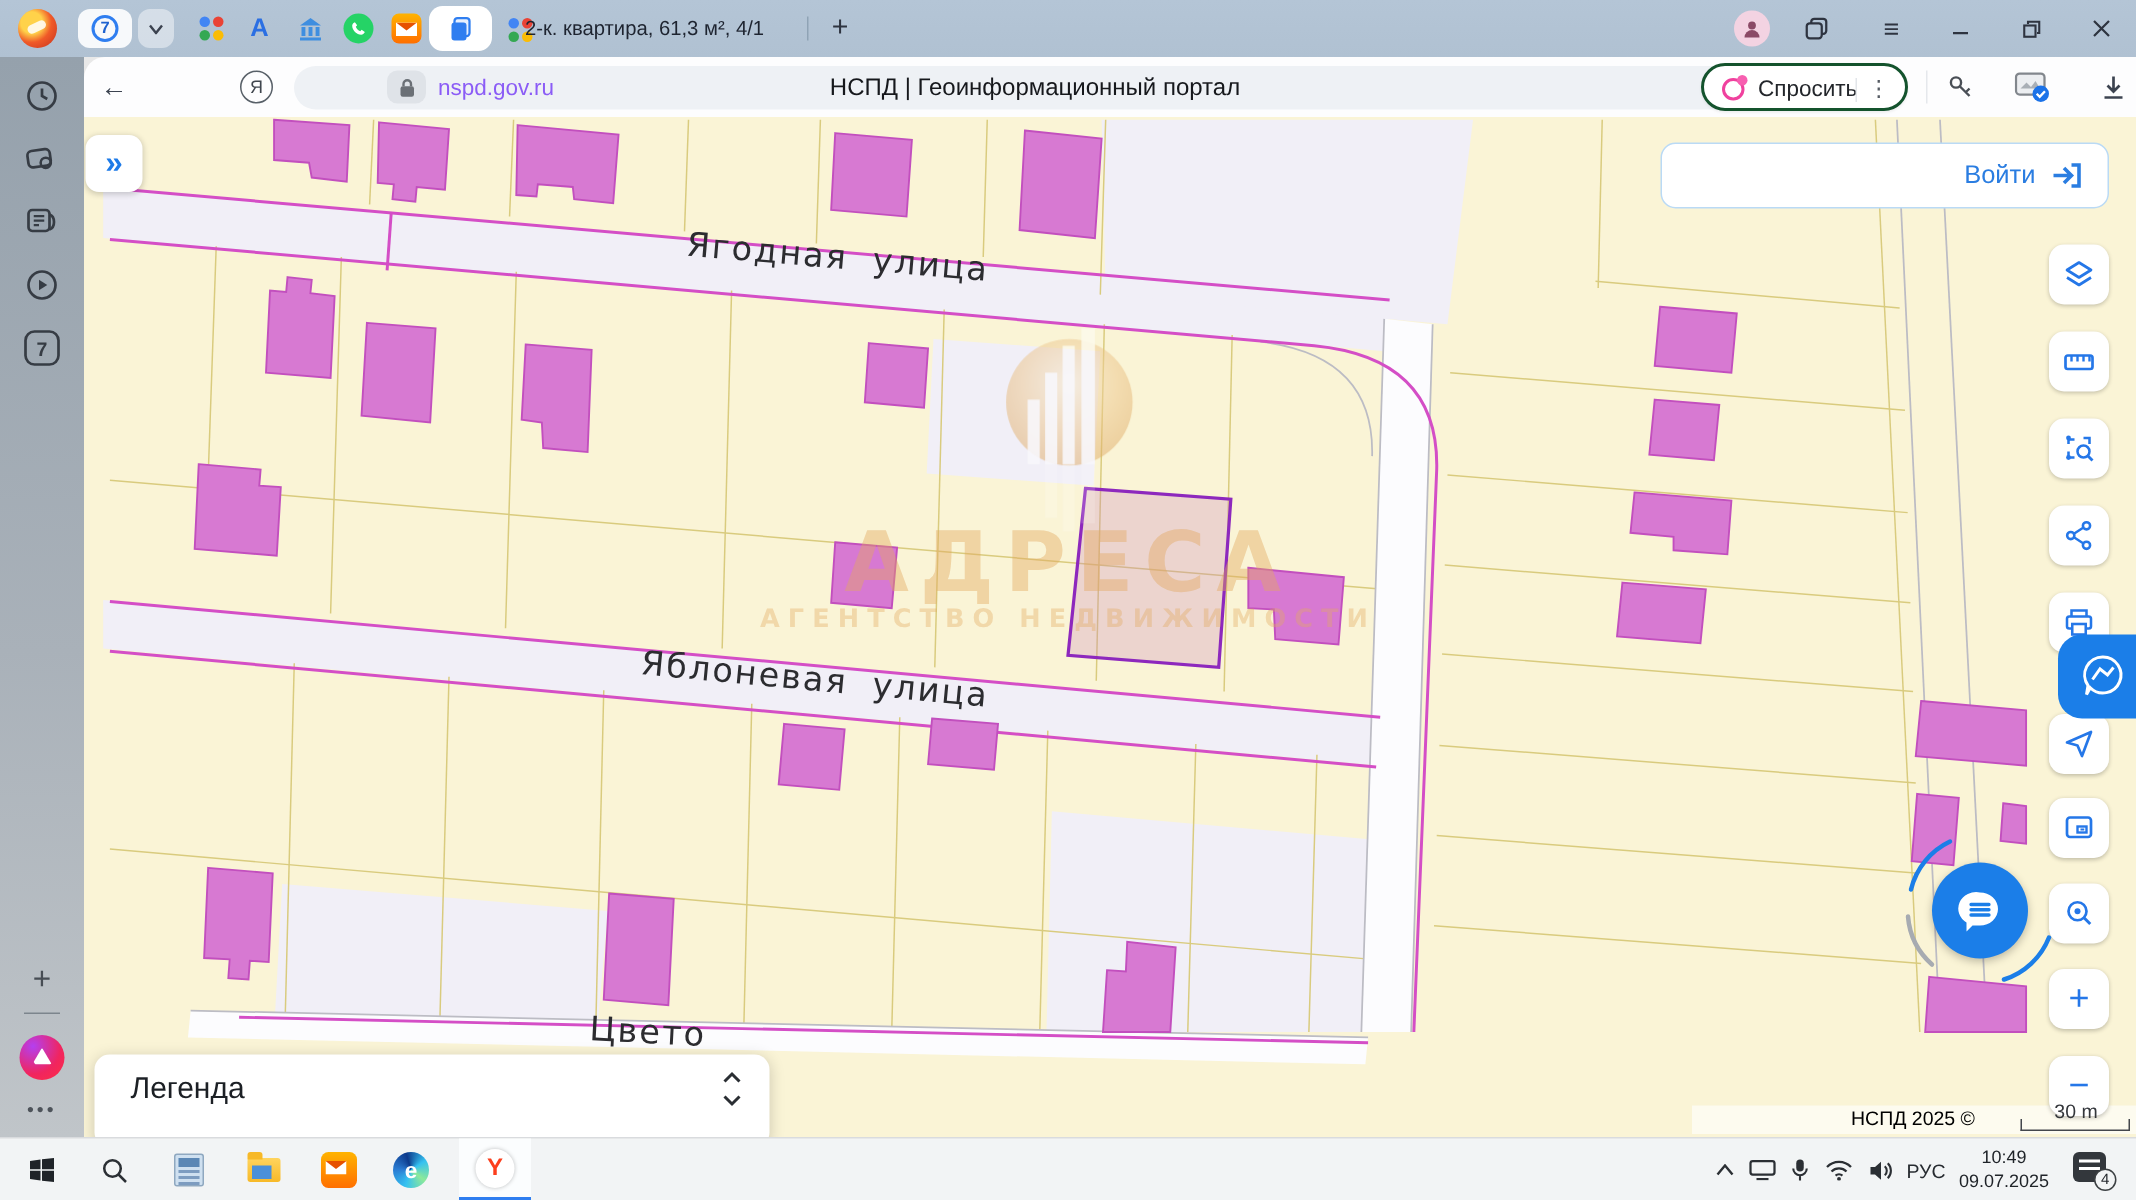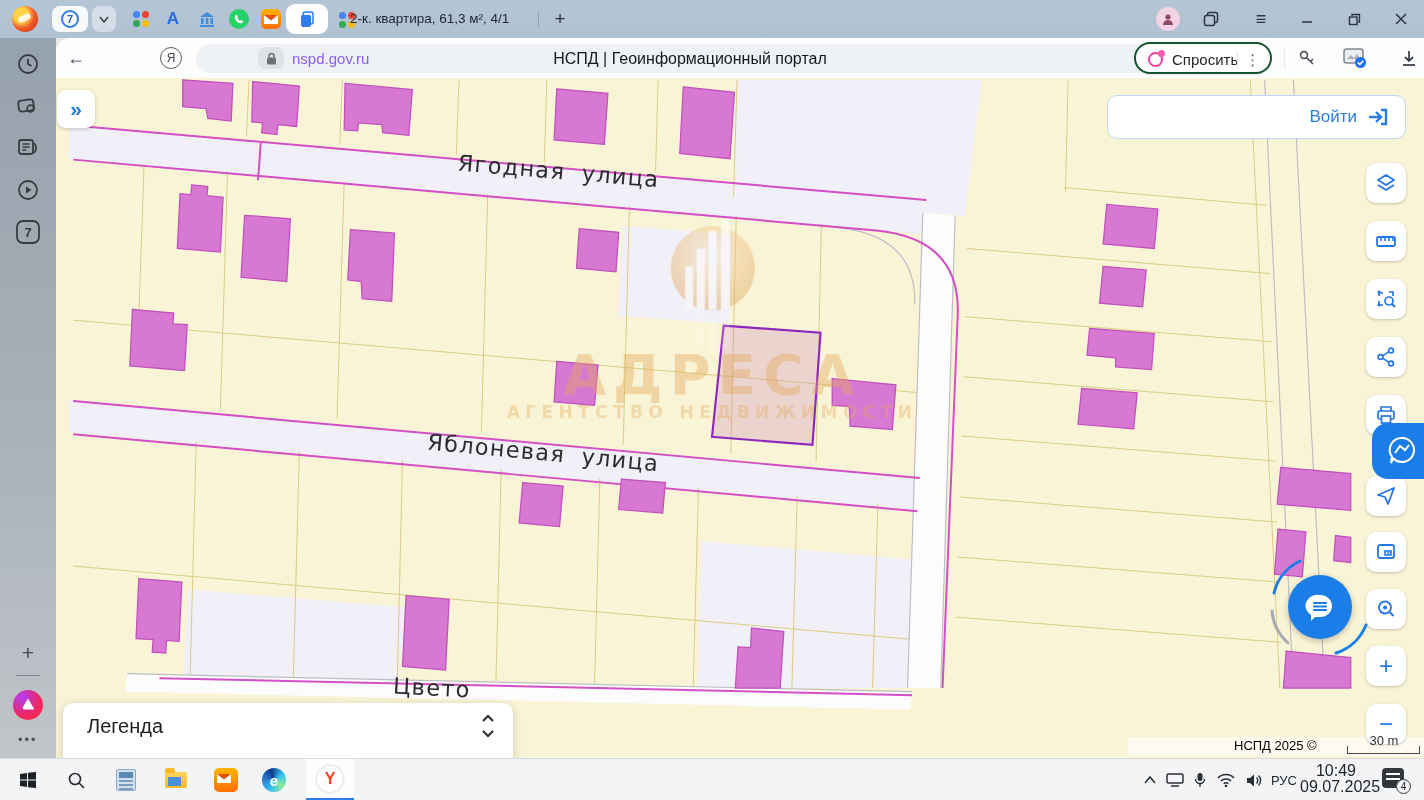--- a/index.html
+++ b/index.html
@@ -102,21 +102,21 @@
   .folder { width:22px; height:16px; background:linear-gradient(#ffd45e,#f7b928); border-radius:2px; position:relative; }
   .folder:before { content:""; position:absolute; left:0; top:-4px; width:10px; height:5px; background:#f7b928; border-radius:2px 2px 0 0; }
   .folder:after { content:""; position:absolute; left:3px; top:5px; width:13px; height:9px; background:#4a90d9; }
   .app3 { width:20px; height:22px; background:#cfe0f0; border:1px solid #8fa8c0; border-radius:2px; position:relative; }
   .app3:before { content:""; position:absolute; left:2px; top:2px; width:14px; height:6px; background:#5b87b5; }
   .app3:after { content:""; position:absolute; left:2px; top:10px; width:14px; height:2px; background:#7d9cc0; box-shadow:0 4px 0 #7d9cc0, 0 8px 0 #7d9cc0; }
   .edge { width:24px; height:24px; border-radius:50%; background:conic-gradient(from 200deg, #35c1f1, #2b7cd3, #0d3a8c, #35c1f1, #8ce99a, #35c1f1); color:#fff; font-weight:bold; font-size:15px; display:flex; align-items:center; justify-content:center; }
   .ytile { position:absolute; left:306px; top:0; width:48px; height:42px; background:#fbfdfe; border-bottom:3px solid #2f7ef0; display:flex; align-items:center; justify-content:center; }
   .ycirc { width:26px; height:26px; background:#fff; border-radius:50%; box-shadow:0 0 3px rgba(0,0,0,.25); color:#fc3f1d; font-weight:bold; font-size:16px; display:flex; align-items:center; justify-content:center; }
   .tray { position:absolute; top:0; height:42px; display:flex; align-items:center; justify-content:center; color:#272b30; }
-  .clockblk { position:absolute; left:1300px; top:4px; width:72px; text-align:center; font-size:16px; color:#1f2328; line-height:16px; }
+  .clockblk { position:absolute; left:1300px; top:4px; width:72px; text-align:center; font-size:12px; color:#1f2328; line-height:16px; }
   .bellico { position:absolute; left:1382px; top:9px; width:22px; height:20px; background:#33373c; border-radius:4px; }
   .bellico:before { content:""; position:absolute; left:4px; top:5px; width:14px; height:2px; background:#fff; box-shadow:0 5px 0 #fff; }
   .badge { position:absolute; left:1396px; top:20px; width:15px; height:15px; border-radius:50%; background:#f2f4f5; border:1.4px solid #3c4043; font-size:10px; color:#1f2328; display:flex; align-items:center; justify-content:center; }
 </style>
 </head>
 <body>
 
 <div class="screen">
 
   <div class="map">

